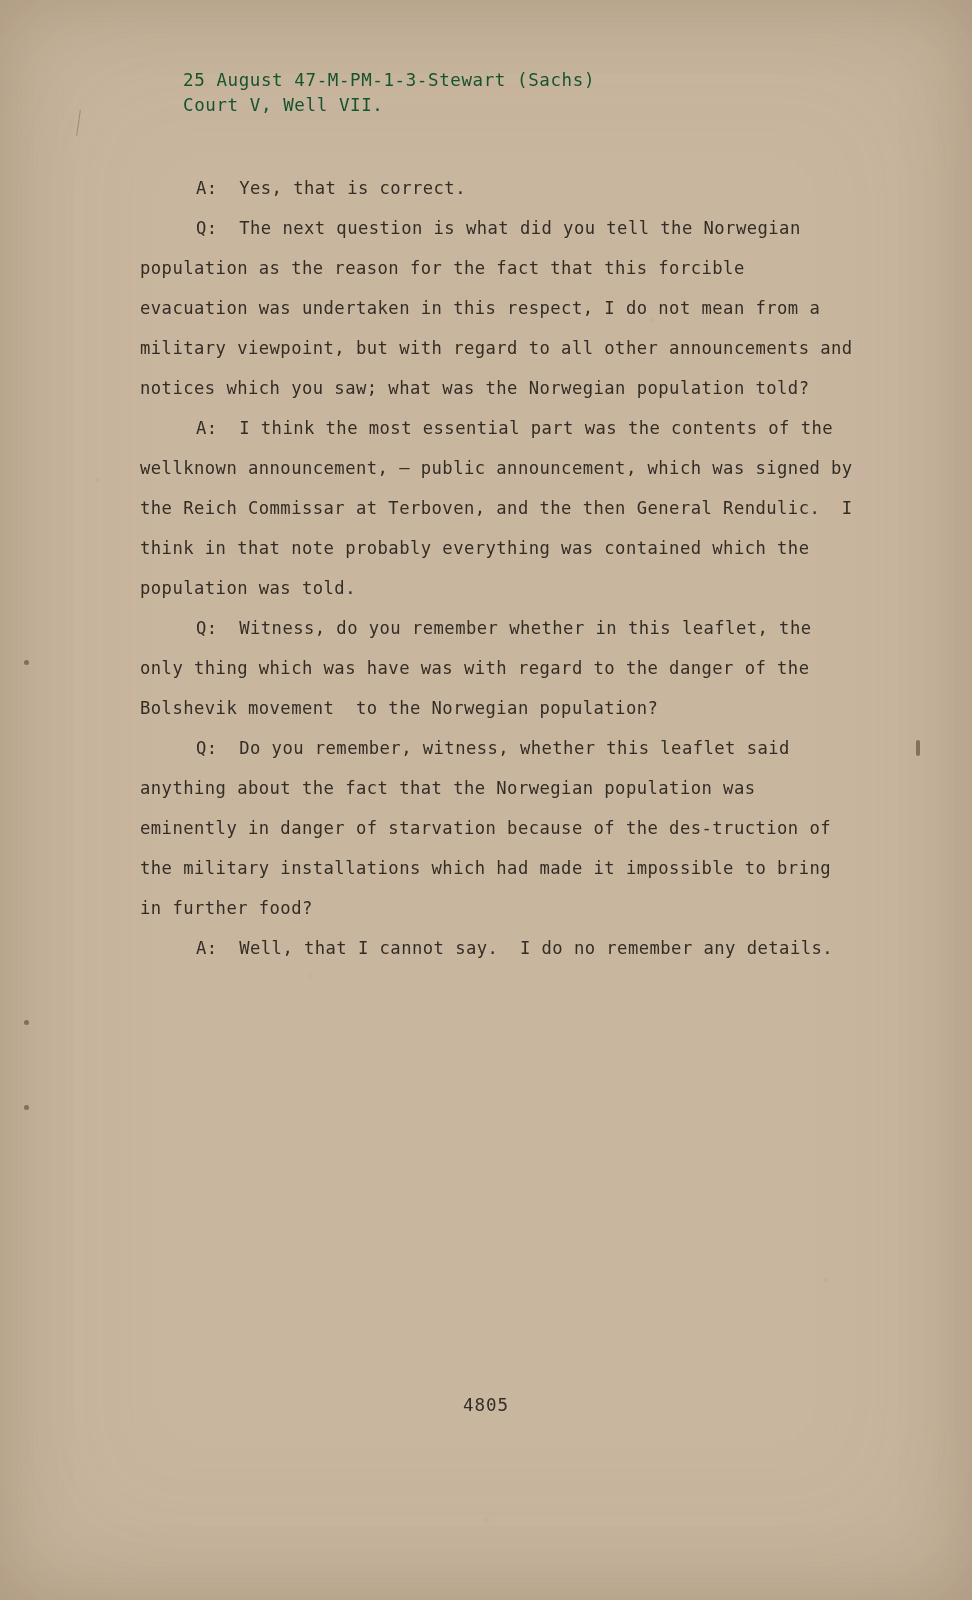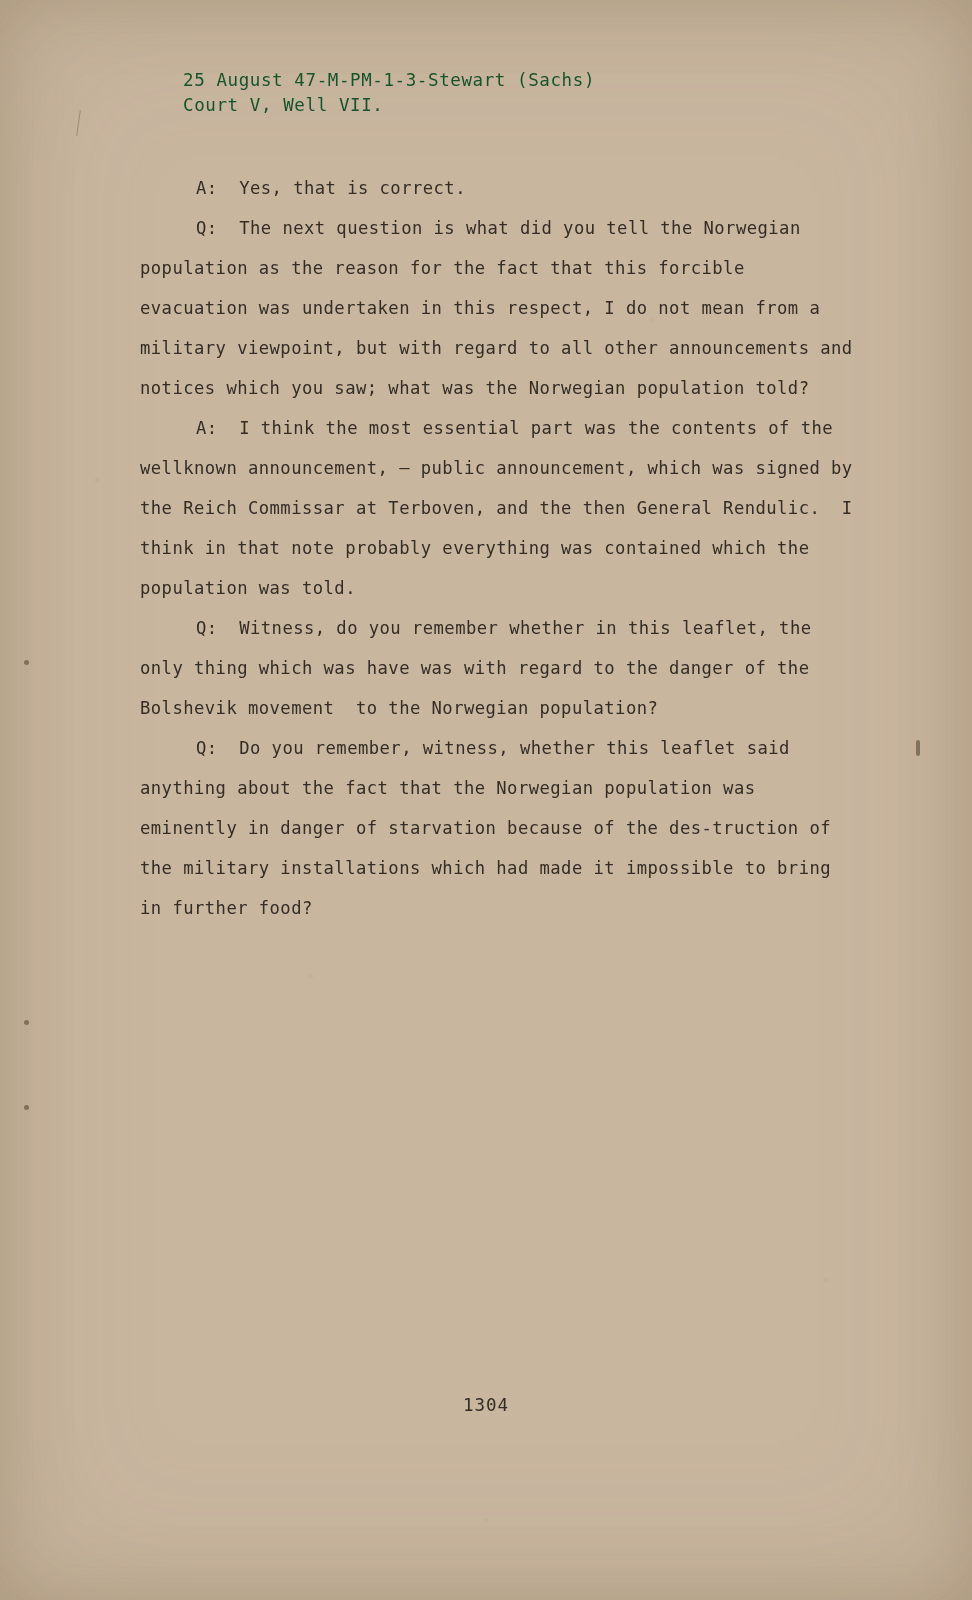--- a/index.html
+++ b/index.html
@@ -124,23 +124,24 @@
   </div>
 
   <div class="fold"></div>
 
   <div class="body-text">
     <p class="para">A:  Yes, that is correct.</p>
     <p class="para">Q:  The next question is what did you tell the Norwegian population as the reason for the fact that this forcible evacuation was undertaken in this respect, I do not mean from a military viewpoint, but with regard to all other announcements and notices which you saw; what was the Norwegian population told?</p>
     <p class="para">A:  I think the most essential part was the contents of the wellknown announcement, — public announcement, which was signed by the Reich Commissar at Terboven, and the then General Rendulic.  I think in that note probably everything was contained which the population was told.</p>
     <p class="para">Q:  Witness, do you remember whether in this leaflet, the only thing which was have was with regard to the danger of the Bolshevik movement  to the Norwegian population?</p>
     <p class="para">Q:  Do you remember, witness, whether this leaflet said anything about the fact that the Norwegian population was eminently in danger of starvation because of the des-truction of the military installations which had made it impossible to bring in further food?</p>
+    <p class="para">A:  Well, that I cannot say.  I do no remember any details.</p>
   </div>
 
-  <div class="page-number">1304</div>
+  <div class="page-number">4805</div>
 
   <div class="punch p1"></div>
   <div class="punch p2"></div>
   <div class="punch p3"></div>
   <div class="mark-right"></div>
 
   <div class="edge-shade"></div>
 </div>
 
 </body></html>

